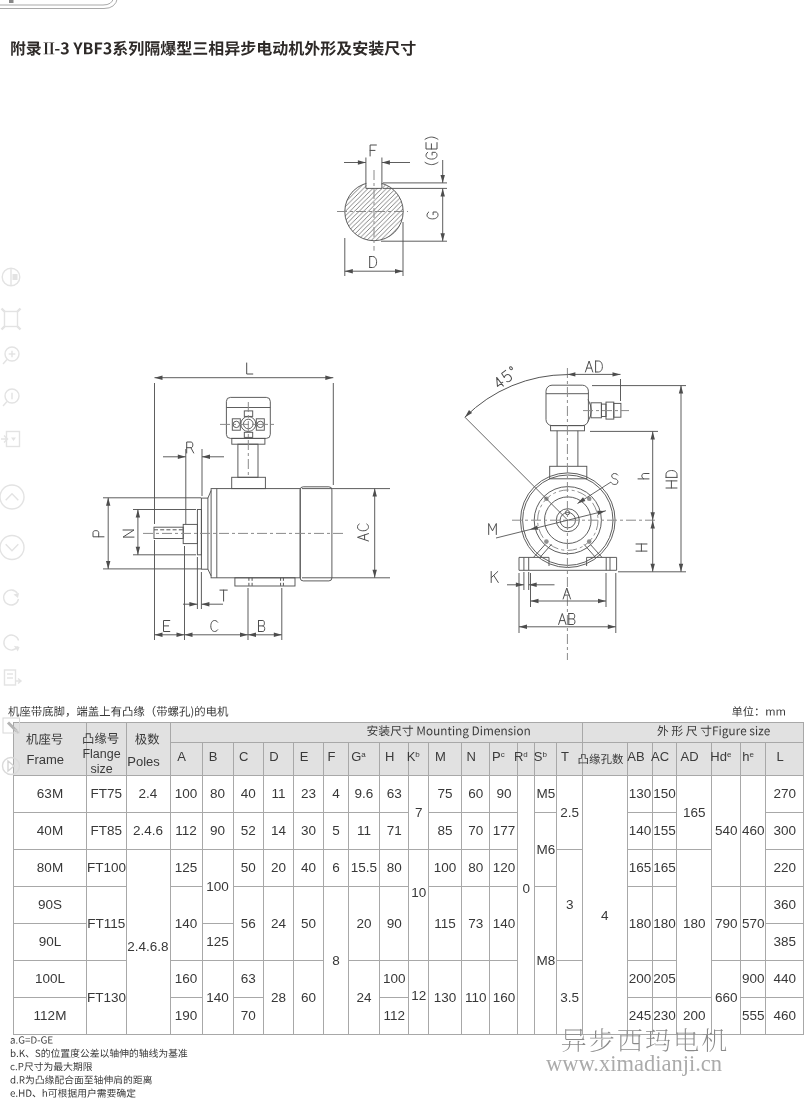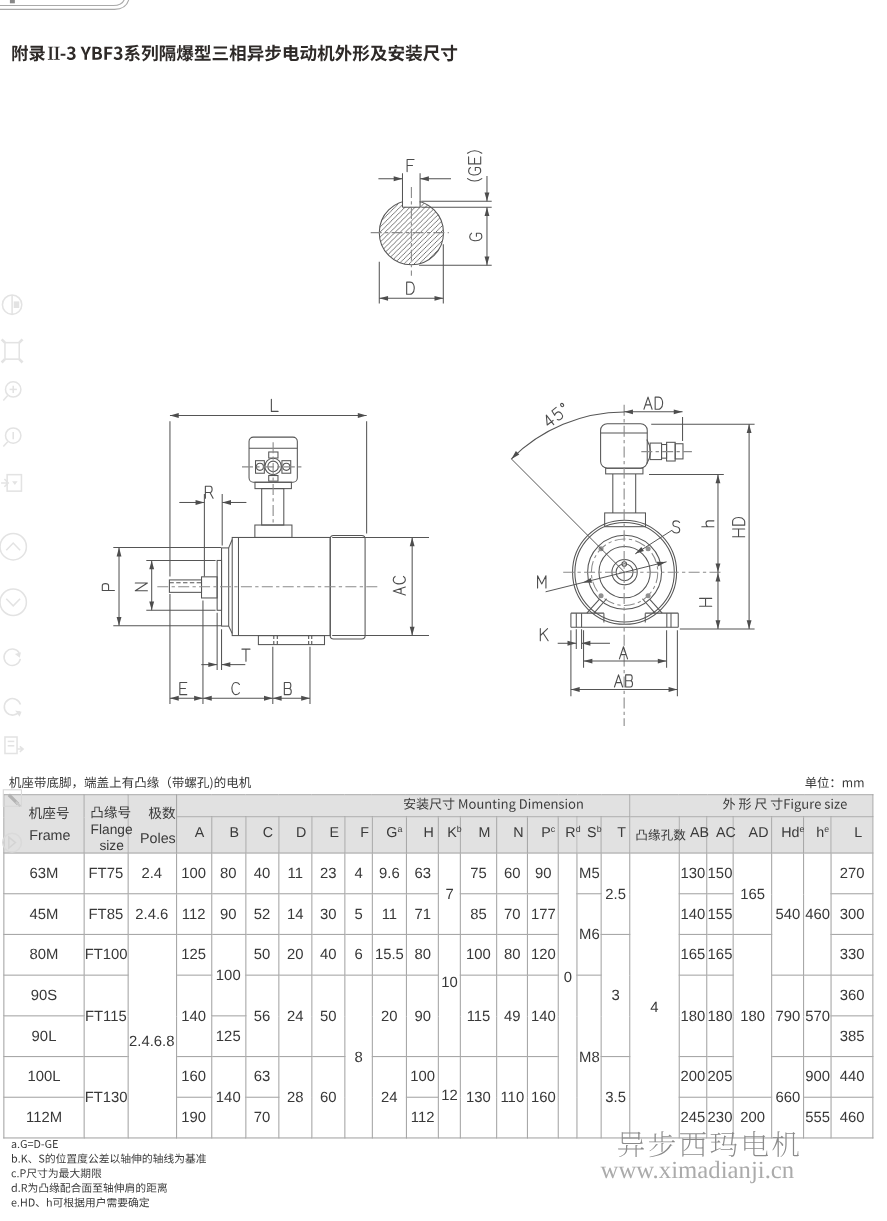--- a/index.html
+++ b/index.html
@@ -1,16 +1,16 @@
 <!DOCTYPE html>
 <html><head><meta charset="utf-8">
 <style>
 html,body{margin:0;padding:0;background:#fff;width:806px;height:1110px;overflow:hidden}
 body{position:relative;font-family:"Liberation Sans",sans-serif}
-#tbl{position:absolute;left:3px;top:722px;border-collapse:collapse;table-layout:fixed;width:790px}
+#tbl{position:absolute;left:13px;top:722px;border-collapse:collapse;table-layout:fixed;width:790px}
 #tbl td{border:1px solid #a8a8a8;text-align:center;vertical-align:middle;padding:0;
   font-size:13.5px;color:#383838;line-height:13.5px;overflow:hidden}
 #tbl thead td{background:#e1e1e1}
 tr.h1{height:20px} tr.h2{height:33px}
 #tbl tbody tr{height:37px}
 #tbl tbody tr:first-child{height:37px}
 #tbl td.nR{vertical-align:top;padding-top:106px}
 #tbl td.nH{vertical-align:top;padding-top:133px}
 #tbl td.nK1{vertical-align:top;padding-top:36px}
 #tbl td.nK2{vertical-align:top;padding-top:28px}
@@ -101,21 +101,21 @@
         <td rowspan="2">2.5</td>
         <td rowspan="7" class="nH">4</td>
         <td>130</td>
         <td>150</td>
         <td rowspan="2">165</td>
         <td rowspan="3">540</td>
         <td rowspan="3">460</td>
         <td>270</td>
       </tr>
 <tr>
-        <td>45M</td>
+        <td>40M</td>
         <td>FT85</td>
         <td>2.4.6</td>
         <td>112</td>
         <td>90</td>
         <td>52</td>
         <td>14</td>
         <td>30</td>
         <td>5</td>
         <td>11</td>
         <td>71</td>
@@ -140,34 +140,34 @@
         <td>15.5</td>
         <td>80</td>
         <td rowspan="3" class="nK1">10</td>
         <td>100</td>
         <td>80</td>
         <td>120</td>
         <td rowspan="3">3</td>
         <td>165</td>
         <td>165</td>
         <td rowspan="4">180</td>
-        <td>330</td>
+        <td>220</td>
       </tr>
 <tr>
         <td>90S</td>
         <td rowspan="2">FT115</td>
         <td rowspan="2">140</td>
         <td rowspan="2">56</td>
         <td rowspan="2">24</td>
         <td rowspan="2">50</td>
         <td rowspan="4">8</td>
         <td rowspan="2">20</td>
         <td rowspan="2">90</td>
         <td rowspan="2">115</td>
-        <td rowspan="2">49</td>
+        <td rowspan="2">73</td>
         <td rowspan="2">140</td>
         <td rowspan="4">M8</td>
         <td rowspan="2">180</td>
         <td rowspan="2">180</td>
         <td rowspan="2">790</td>
         <td rowspan="2">570</td>
         <td>360</td>
       </tr>
 <tr>
         <td>90L</td>

